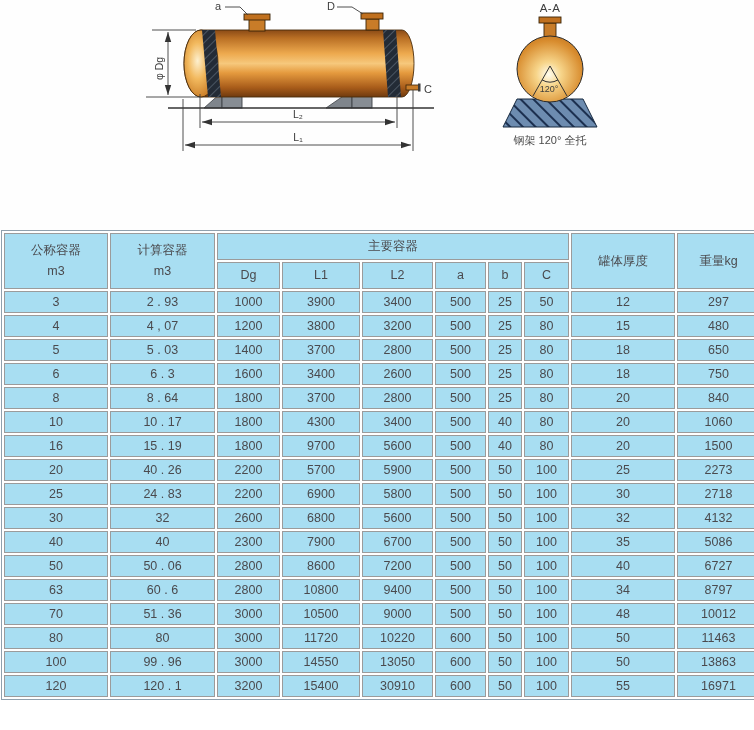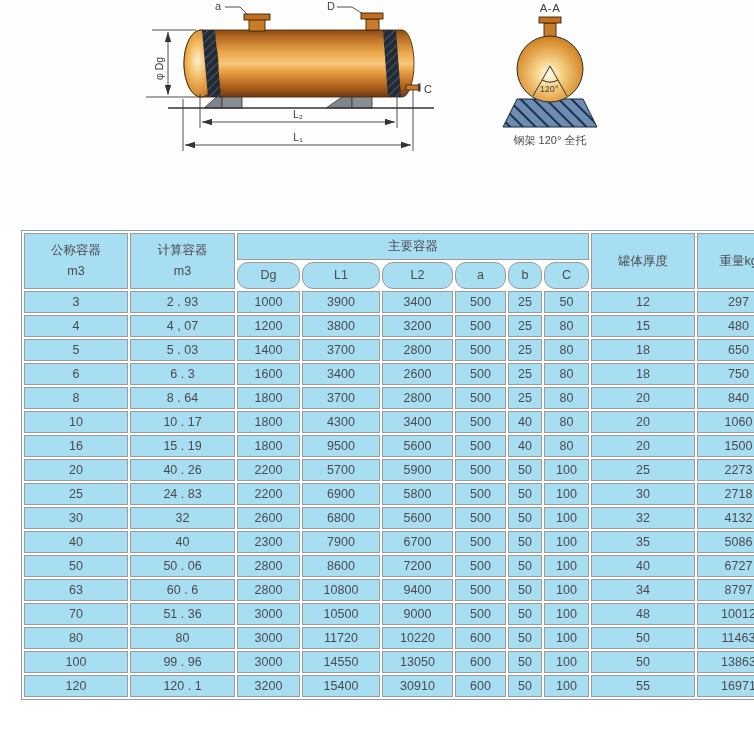--- a/index.html
+++ b/index.html
@@ -18,21 +18,21 @@
   svg text {
     font-family: "Liberation Sans", sans-serif;
     fill: #3d3d3d;
   }
   .dim-label { font-size: 10.5px; }
   .nozzle-label { font-size: 11px; }
   .section-title { font-size: 11.5px; letter-spacing: 0.5px; }
   .angle-label { font-size: 9px; }
   .caption-label { font-size: 11px; fill: #4a4a4a; }
 
-  .table-wrap { padding: 0 21px; }
+  .table-wrap { padding: 0 1px; }
   table.spec-table {
     border-collapse: separate;
     border-spacing: 2px;
     background: #ffffff;
     border: 1px solid #8fa0ad;
     table-layout: fixed;
     width: 738px;
   }
   table.spec-table th,
   table.spec-table td {
@@ -41,21 +41,21 @@
     color: #4a4a4e;
     font-size: 12.5px;
     font-weight: 400;
     text-align: center;
     vertical-align: middle;
     padding: 0;
     overflow: hidden;
     white-space: nowrap;
   }
   table.spec-table thead th { line-height: 21px; padding: 2px 0; }
-  table.spec-table thead tr.sub-row th { height: 24px; border-radius: 11px; }
+  table.spec-table thead tr.sub-row th { height: 24px; }
   table.spec-table tbody td { height: 22px; }
 </style>
 </head>
 <body>
 
 <div class="diagram-wrap">
 <svg width="754" height="230" viewBox="0 0 754 230">
   <defs>
     <linearGradient id="tankV" x1="0" y1="0" x2="0" y2="1">
       <stop offset="0" stop-color="#8a4a16"></stop>
@@ -289,21 +289,21 @@
           <td>40</td>
           <td>80</td>
           <td>20</td>
           <td>1060</td>
         </tr>
 
         <tr>
           <td>16</td>
           <td>15 . 19</td>
           <td>1800</td>
-          <td>9500</td>
+          <td>9700</td>
           <td>5600</td>
           <td>500</td>
           <td>40</td>
           <td>80</td>
           <td>20</td>
           <td>1500</td>
         </tr>
 
         <tr>
           <td>20</td>

